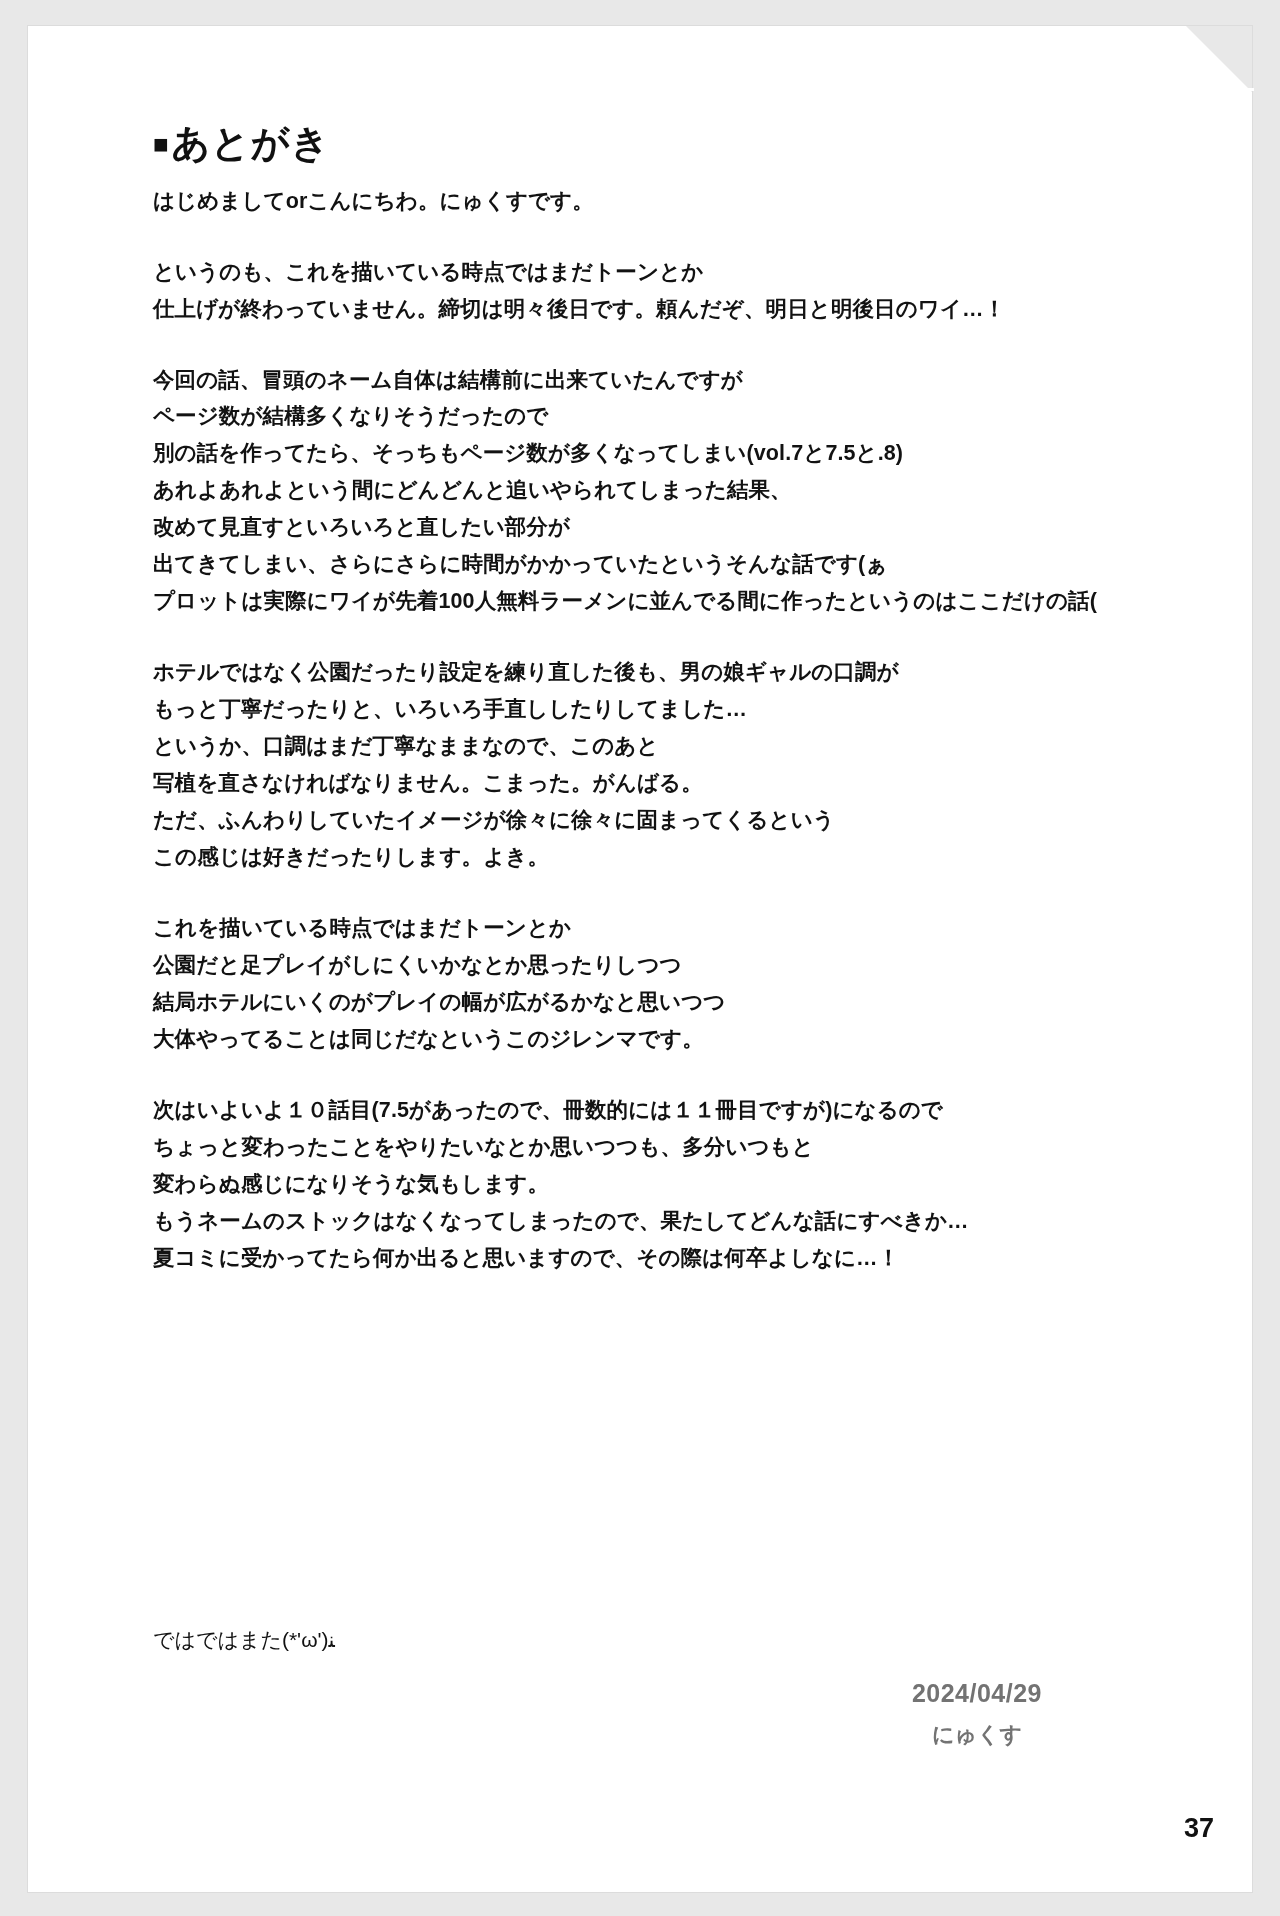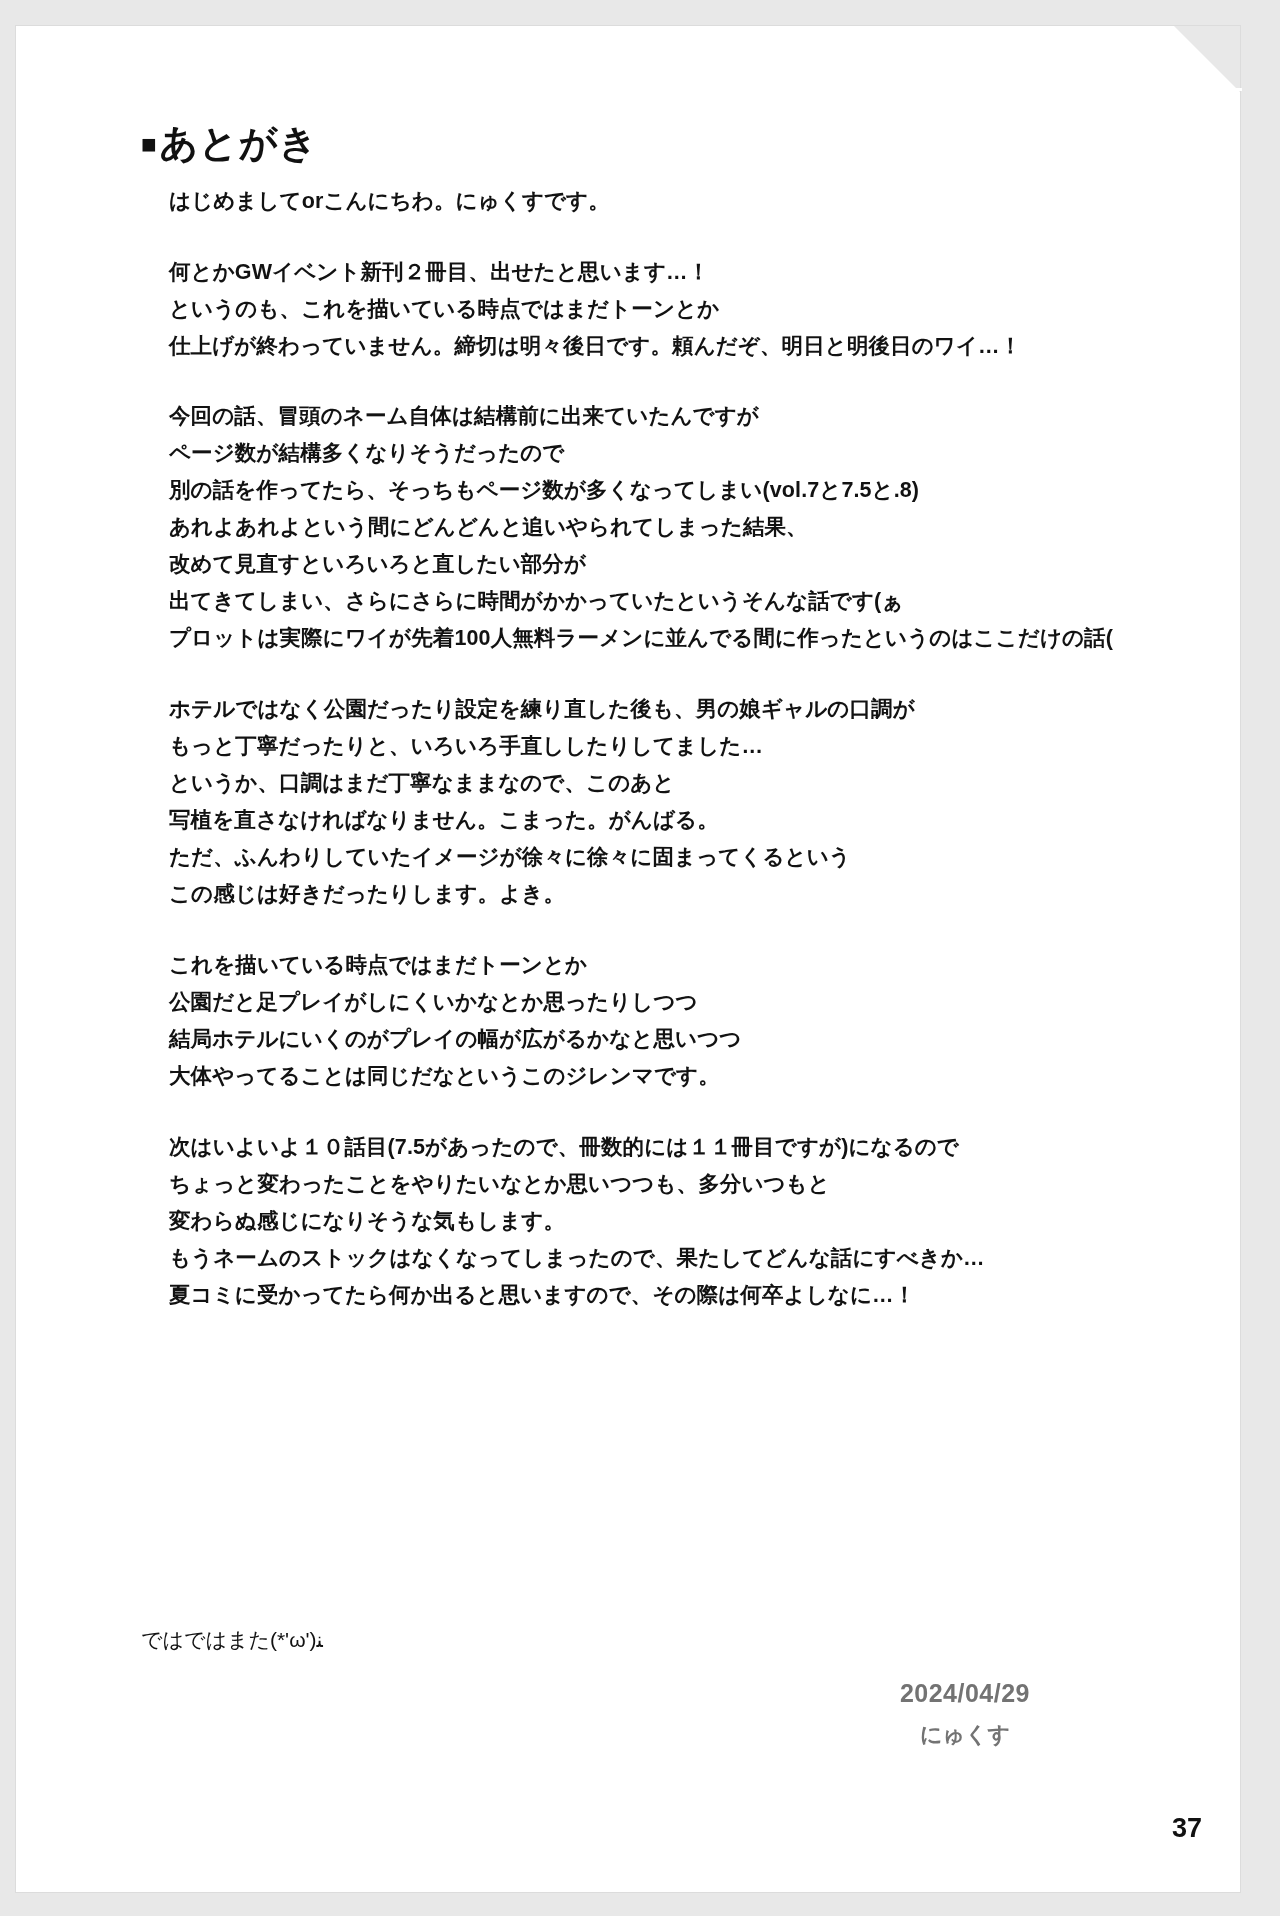--- a/index.html
+++ b/index.html
@@ -18,21 +18,21 @@
   
   .page-bg {
     position: absolute;
     inset: 0;
     background: #e8e8e8;
   }
 
   
   .sheet {
     position: absolute;
-    left: 16px;
+    left: 28px;
     top: 26px;
     width: 1224px;
     height: 1866px;
     background: #ffffff;
     box-shadow: 0 0 0 1px #dcdcdc;
   }
 
   
   .corner-fold {
     position: absolute;
@@ -80,21 +80,20 @@
     color: #121212;
     margin: 0 0 0 0;
     letter-spacing: 0.005em;
   }
   .para + .para {
     margin-top: 34px;
   }
   .para .line {
     display: block;
     white-space: pre;
-    margin-left: 28px;
   }
 
   .lead {
     margin-top: 4px;
   }
 
   .signoff {
     position: absolute;
     left: 125px;
     top: 1600px;
@@ -144,21 +143,20 @@
 
     <h1 class="heading">
       <span class="sq">■</span><span>あとがき</span>
     </h1>
 
     <p class="para lead">
       <span class="line">はじめましてorこんにちわ。にゅくすです。</span>
     </p>
 
     <p class="para">
-      <span class="line">何とかGWイベント新刊２冊目、出せたと思います…！</span>
       <span class="line">というのも、これを描いている時点ではまだトーンとか</span>
       <span class="line">仕上げが終わっていません。締切は明々後日です。頼んだぞ、明日と明後日のワイ…！</span>
     </p>
 
     <p class="para">
       <span class="line">今回の話、冒頭のネーム自体は結構前に出来ていたんですが</span>
       <span class="line">ページ数が結構多くなりそうだったので</span>
       <span class="line">別の話を作ってたら、そっちもページ数が多くなってしまい(vol.7と7.5と.8)</span>
       <span class="line">あれよあれよという間にどんどんと追いやられてしまった結果、</span>
       <span class="line">改めて見直すといろいろと直したい部分が</span>

